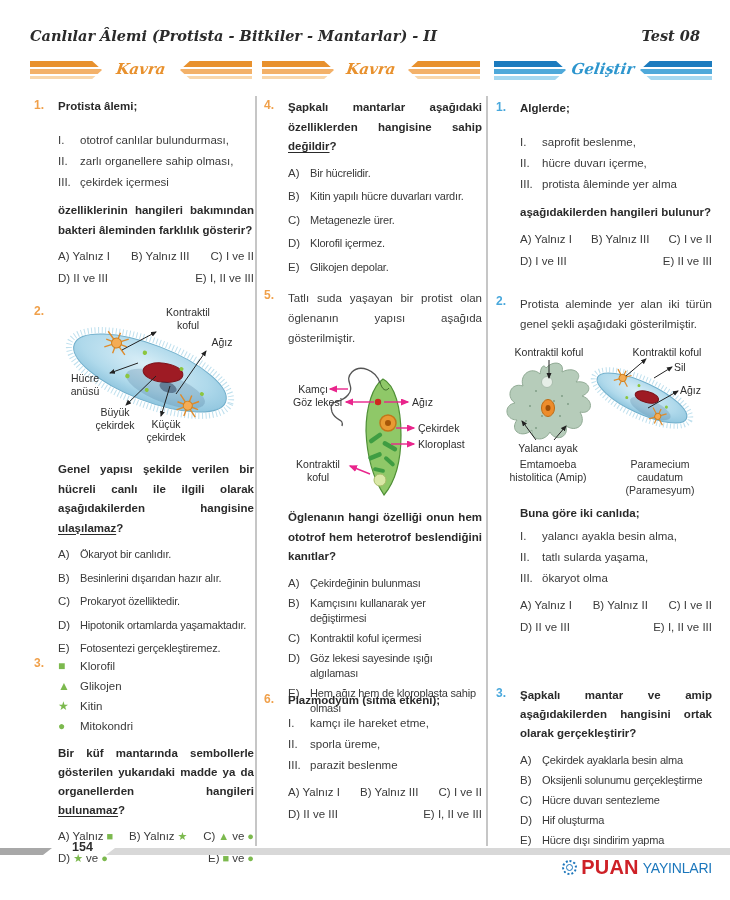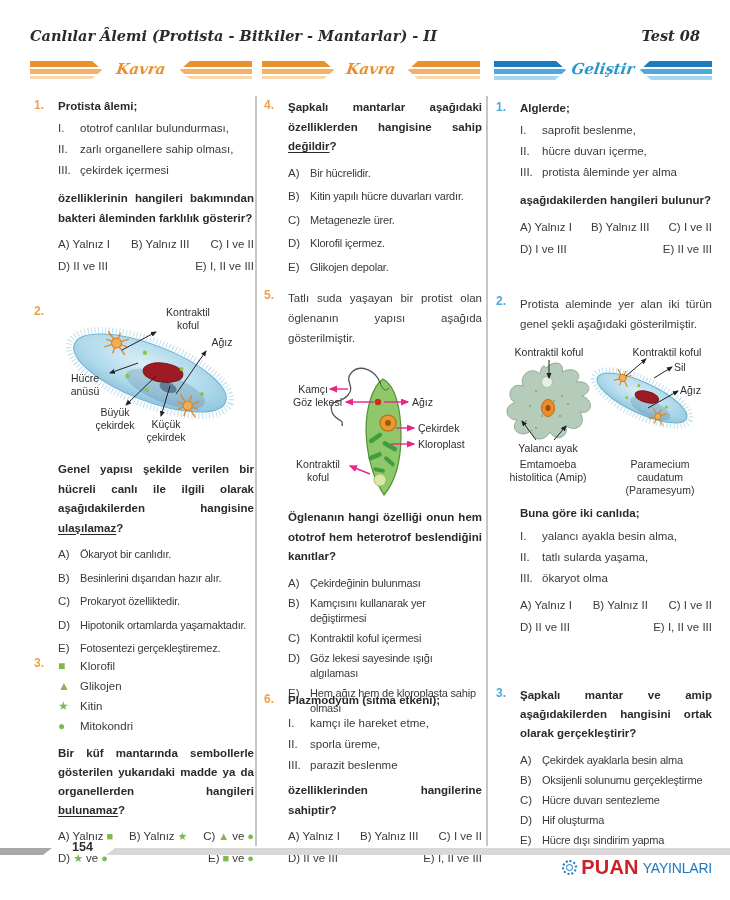--- a/index.html
+++ b/index.html
@@ -40,21 +40,21 @@
   }
   .banner.orange .btext { color:#E8912E; }
   .banner.blue   .btext { color:#2E96CE; }
   
   .divider { position:absolute; top:96px; height:750px; width:1.5px; background:#c6c6c6; }
   .col { position:absolute; top:96px; }
   .q { position:absolute; left:0; width:100%; padding-left:24px; }
   .qnum { position:absolute; left:0; top:0; font-weight:bold; font-size:12px; }
   .col.c-orange .qnum { color:#F0A04A; }
   .col.c-blue   .qnum { color:#49A8DC; }
-  .lead { font-weight:bold; color:#2a2a2a; line-height:16px; margin-bottom:4px; }
+  .lead { font-weight:bold; color:#2a2a2a; line-height:16px; margin-bottom:16px; }
   .lead.reg { font-weight:normal; color:#3a3a3a; text-align:justify; line-height:20px; margin-bottom:12px; }
   .item { display:flex; line-height:21px; }
   .rn { width:22px; flex:none; }
   .stem { font-weight:bold; color:#2a2a2a; text-align:justify; line-height:19.5px; margin-top:8px; }
   .u { text-decoration:underline; text-underline-offset:2px; }
   .orow1 { display:flex; justify-content:space-between; margin-top:9px; line-height:15px; }
   .orow2 { display:flex; justify-content:space-between; gap:32px; margin-top:7px; line-height:15px; }
   .optlist { margin-top:9px; }
   .opt { display:flex; line-height:15px; margin-bottom:8.5px; }
   .optlist.tight .opt { margin-bottom:5px; }
@@ -374,21 +374,20 @@
         <span>kamçı ile hareket etme,</span>
       </div>
     <div class="item">
         <span class="rn">II.</span>
         <span>sporla üreme,</span>
       </div>
     <div class="item">
         <span class="rn">III.</span>
         <span>parazit beslenme</span>
       </div>
-    <p class="stem" style="margin-top:5px;">özelliklerinden hangilerine sahiptir?</p>
     <div class="orow1">
       <span>A) Yalnız I</span>
       <span>B) Yalnız III</span>
       <span>C) I ve II</span>
     </div>
     <div class="orow2">
       <span>D) II ve III</span>
       <span>E) I, II ve III</span>
     </div>
   </div>

